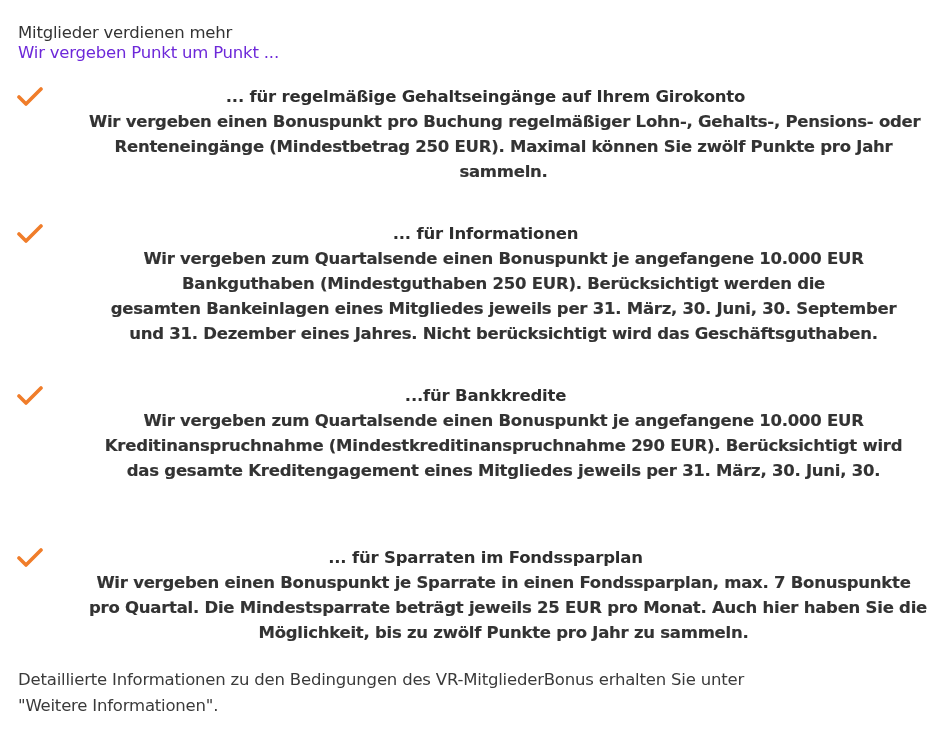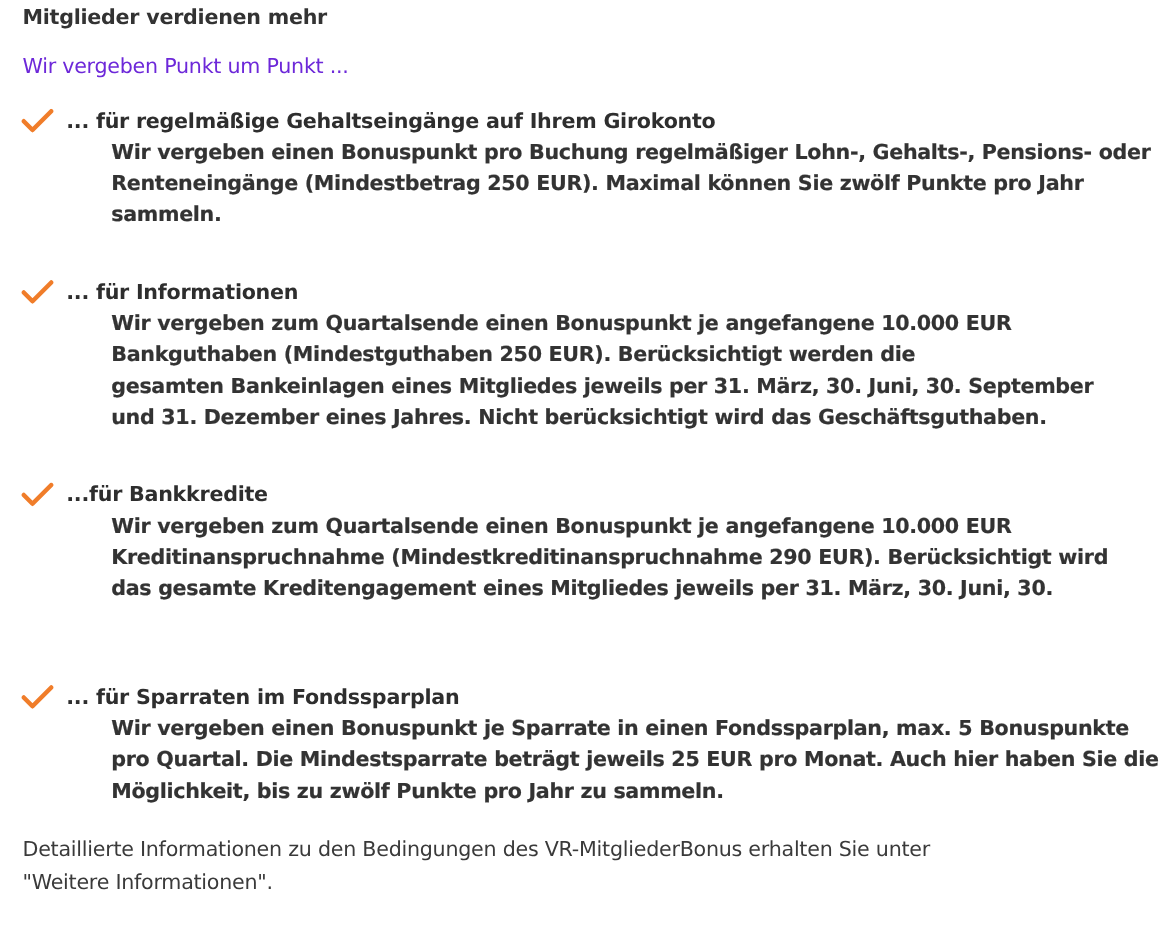--- a/index.html
+++ b/index.html
@@ -17,23 +17,23 @@
     }
     .page {
       position: absolute;
       left: 18px;
       top: 0;
       width: 900px;
     }
     .title {
       position: absolute;
       left: 0;
-      top: 4px;
+      top: 23px;
       font-size: 16.5px;
-      font-weight: bold;
+      font-weight: normal;
       color: #333333;
       white-space: nowrap;
       letter-spacing: -0.2px;
     }
     .intro {
       position: absolute;
       left: 0;
       top: 43px;
       font-size: 16.5px;
       color: #6d28d9;
@@ -50,20 +50,21 @@
       left: -1px;
       top: 3px;
       width: 26px;
       height: 20px;
     }
     .item-content {
       position: absolute;
       left: 35px;
       top: 0;
       width: 865px;
+      text-align: center;
     }
     .item-heading {
       font-size: 16.5px;
       font-weight: bold;
       line-height: 25px;
       white-space: nowrap;
       color: #2e2e2e;
       letter-spacing: -0.2px;
     }
     .item-line {
@@ -131,21 +132,21 @@
       <div class="item-line">das gesamte Kreditengagement eines Mitgliedes jeweils per 31. März, 30. Juni, 30.</div>
     </div>
   </div>
 
   <div class="item" style="top:545px;">
     <svg class="check" viewBox="0 0 26 20">
       <polyline points="2,10 9,17 24,2" fill="none" stroke="#f07d2a" stroke-width="3.6" stroke-linecap="round" stroke-linejoin="round"></polyline>
     </svg>
     <div class="item-content">
       <div class="item-heading">... für Sparraten im Fondssparplan</div>
-      <div class="item-line">Wir vergeben einen Bonuspunkt je Sparrate in einen Fondssparplan, max. 5 Bonuspunkte</div>
+      <div class="item-line">Wir vergeben einen Bonuspunkt je Sparrate in einen Fondssparplan, max. 7 Bonuspunkte</div>
       <div class="item-line">pro Quartal. Die Mindestsparrate beträgt jeweils 25 EUR pro Monat. Auch hier haben Sie die</div>
       <div class="item-line">Möglichkeit, bis zu zwölf Punkte pro Jahr zu sammeln.</div>
     </div>
   </div>
 
   <div class="footer">
     <div>Detaillierte Informationen zu den Bedingungen des VR-MitgliederBonus erhalten Sie unter</div>
     <div>"Weitere Informationen".</div>
   </div>
 

